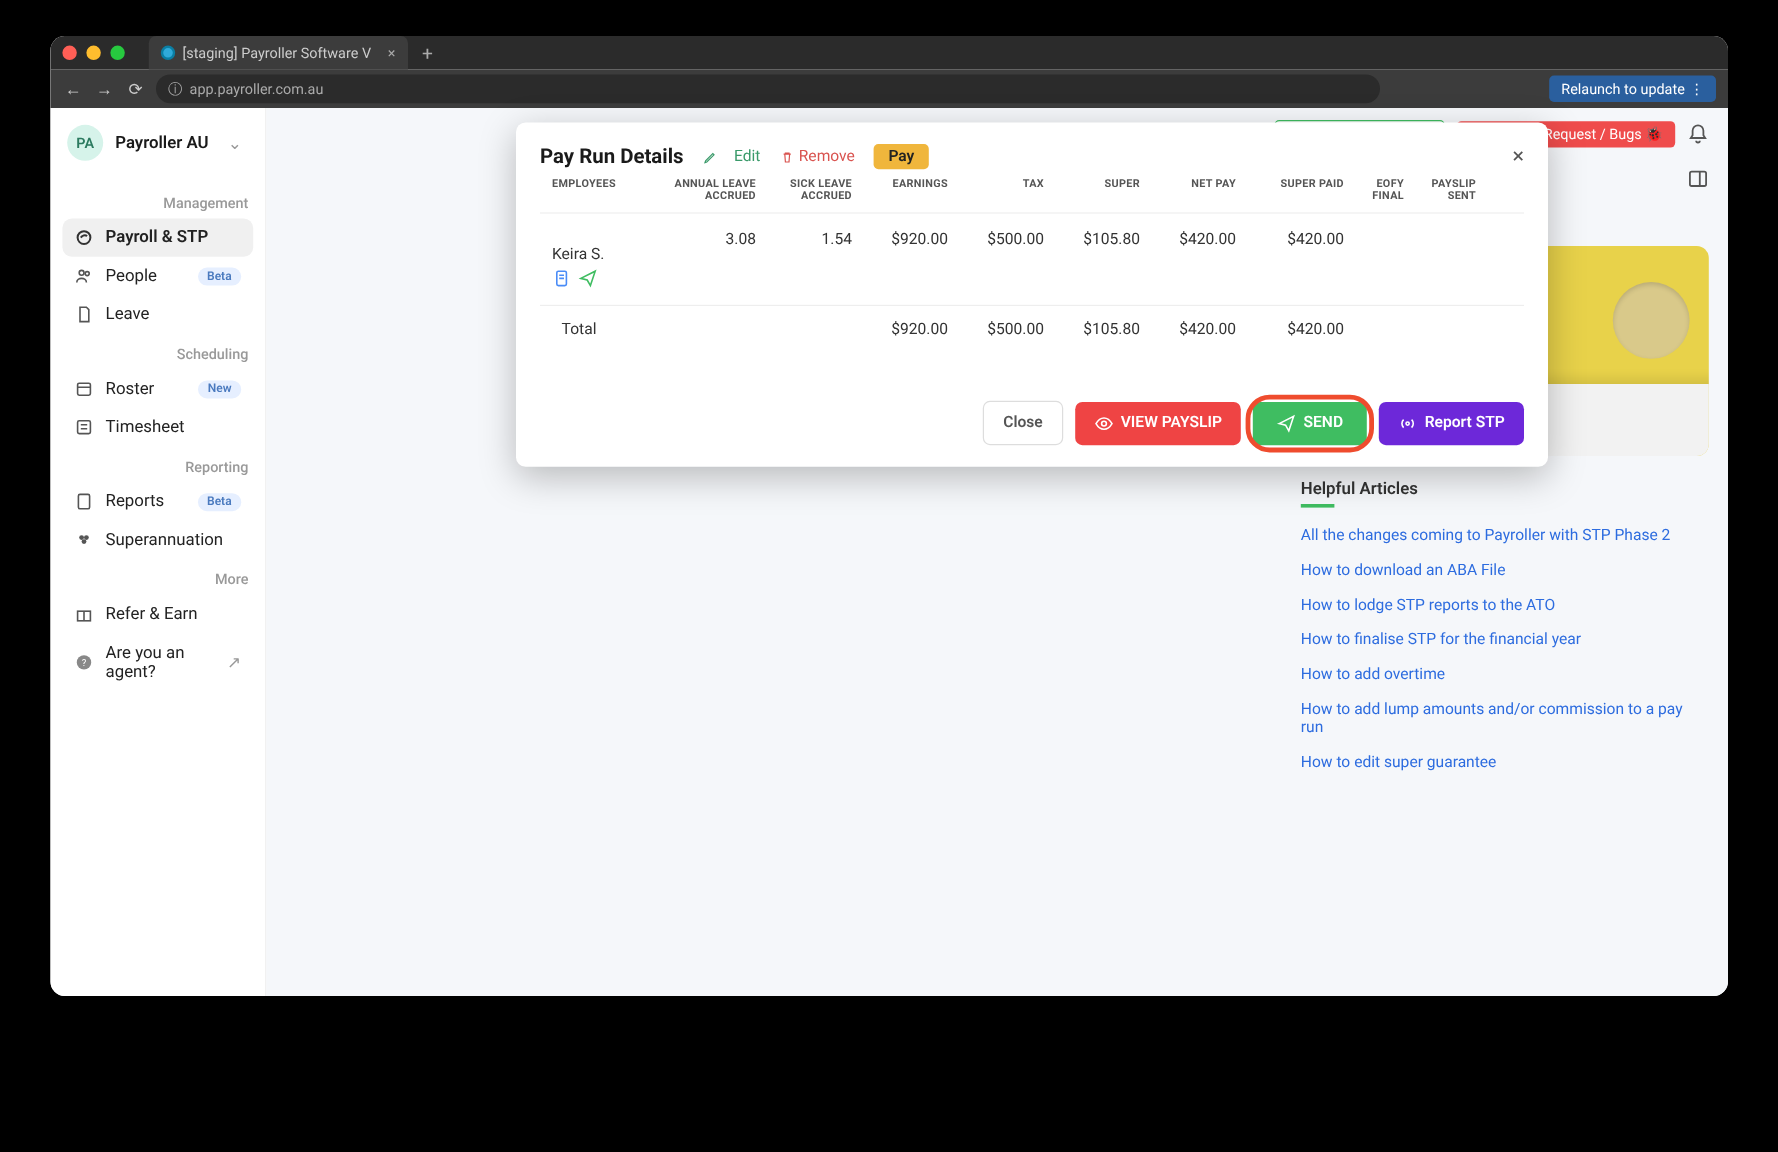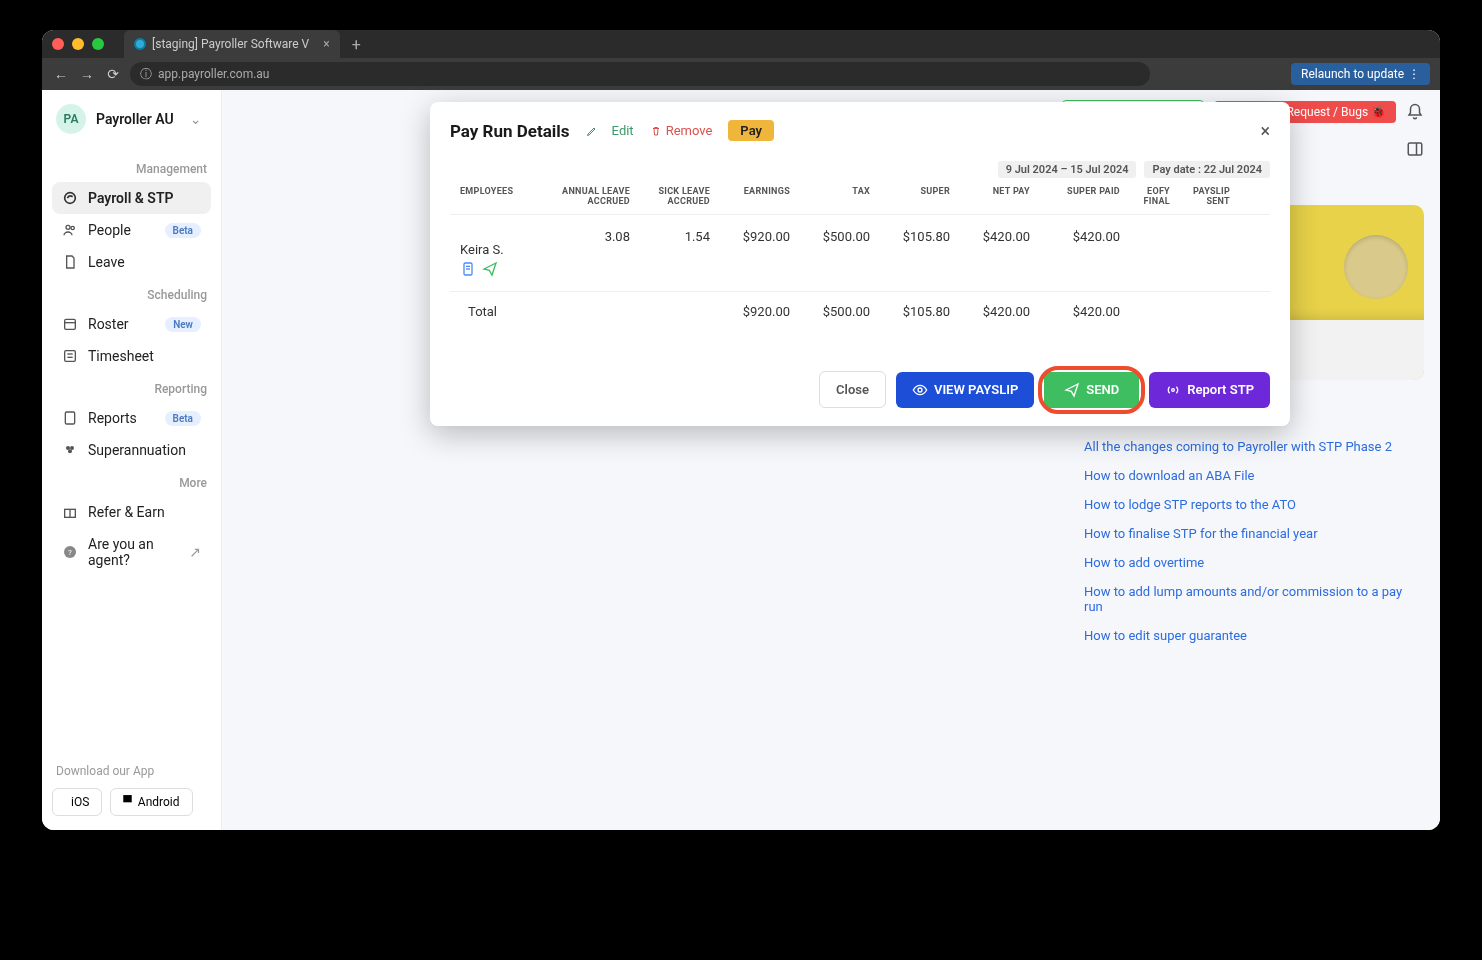--- a/index.html
+++ b/index.html
@@ -78,21 +78,21 @@
 .pr-row .emp { text-align: left; padding-left: 10px; margin-top: 13px; }
 .emp-icons { display: flex; gap: 6px; margin-top: 4px; }
 .doc-icon-sm { width: 16px; height: 16px; color: #4a8cf7; }
 .send-icon-sm { width: 16px; height: 16px; color: #3fbd61; }
 .pr-total { display: grid; grid-template-columns: 100px 80px 80px 80px 80px 80px 80px 90px 50px 60px; font-size: 13px; color: #333; text-align: right; padding: 12px 0; }
 .pr-total > div:first-child { text-align: left; padding-left: 18px; }
 
 .modal-footer { display: flex; justify-content: flex-end; gap: 10px; margin-top: 40px; align-items: center; }
 .btn { padding: 10px 16px; border-radius: 6px; font-size: 13px; font-weight: 600; display: inline-flex; align-items: center; gap: 6px; cursor: pointer; border: none; }
 .btn-close { background: #fff; border: 1px solid #ddd; color: #555; }
-.btn-view { background: #1d4ed8; color: #fff; }
+.btn-view { background: #ef4444; color: #fff; }
 .btn-send { background: #3fbd61; color: #fff; position: relative; padding: 10px 20px; }
 .btn-report { background: #6d28d9; color: #fff; }
 .send-ring { position: absolute; left: -6px; top: -6px; right: -6px; bottom: -6px; border: 4px solid #ef4c2e; border-radius: 20px; pointer-events: none; }
 
 svg { display: block; }
 </style>
 </head>
 <body>
 
 <div class="browser-window">
@@ -221,33 +221,20 @@
         <span class="nav-icon">
           <svg width="16" height="16" viewBox="0 0 24 24" fill="#888">
               <circle cx="12" cy="12" r="9"></circle>
               <text x="12" y="16" text-anchor="middle" fill="#fff" font-size="12">?</text>
             </svg>
         </span>
         <span>Are you an agent?</span>
         <span class="arrow-out">↗</span>
       </div>
 
-      <div class="sidebar-bottom">
-        <div class="download-label">Download our App</div>
-        <div class="store-btns">
-          <div class="store-btn">
-            <span></span>
-            <span>iOS</span>
-          </div>
-          <div class="store-btn">
-            <span>▀</span>
-            <span>Android</span>
-          </div>
-        </div>
-      </div>
     </div>
 
     <div class="main">
       <div class="top-right-bar">
         <div class="join-btn">Join community group</div>
         <div class="feature-btn">
           <span>🏳</span>
           <span>Feature Request / Bugs 🐞</span>
         </div>
         <span class="bell">
@@ -301,24 +288,20 @@
           <a class="action-link action-remove">
             <svg width="12" height="12" viewBox="0 0 24 24" fill="none" stroke="#d9534f" stroke-width="2">
                 <path d="M6 7h12M9 7V5h6v2M8 7l1 13h6l1-13"></path>
               </svg>
             <span>Remove</span>
           </a>
           <span class="pay-chip">Pay</span>
           <span class="close-x">×</span>
         </div>
 
-        <div class="date-row">
-          <span class="date-chip">9 Jul 2024 – 15 Jul 2024</span>
-          <span class="date-chip">Pay date : 22 Jul 2024</span>
-        </div>
 
         <div class="pr-table">
           <div class="pr-head">
             <div>EMPLOYEES</div>
             <div>ANNUAL LEAVE ACCRUED</div>
             <div>SICK LEAVE ACCRUED</div>
             <div>EARNINGS</div>
             <div>TAX</div>
             <div>SUPER</div>
             <div>NET PAY</div>

